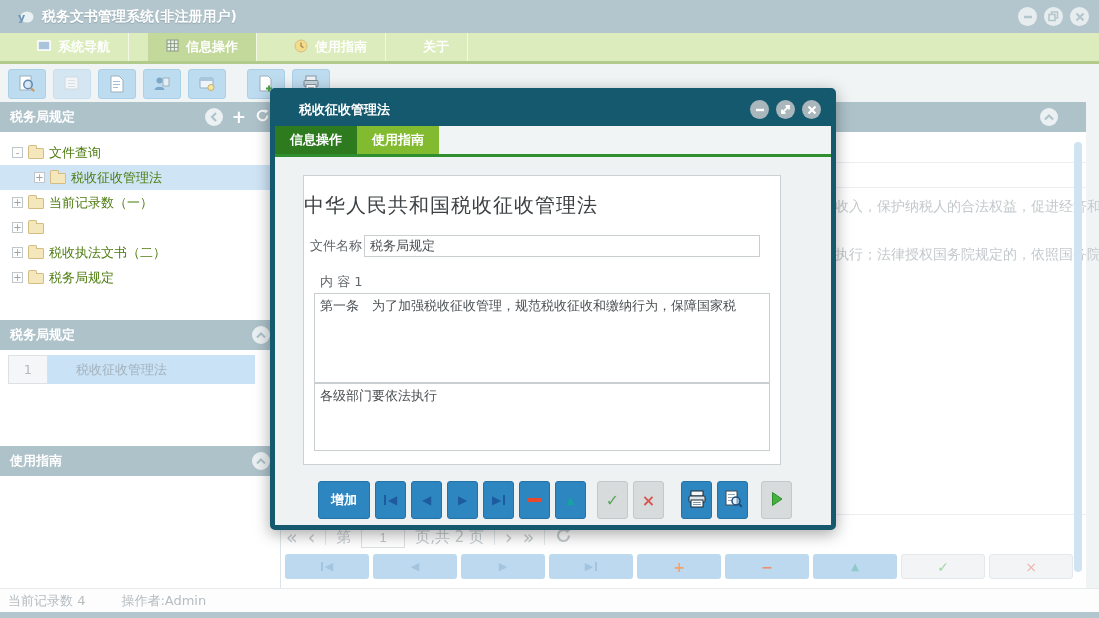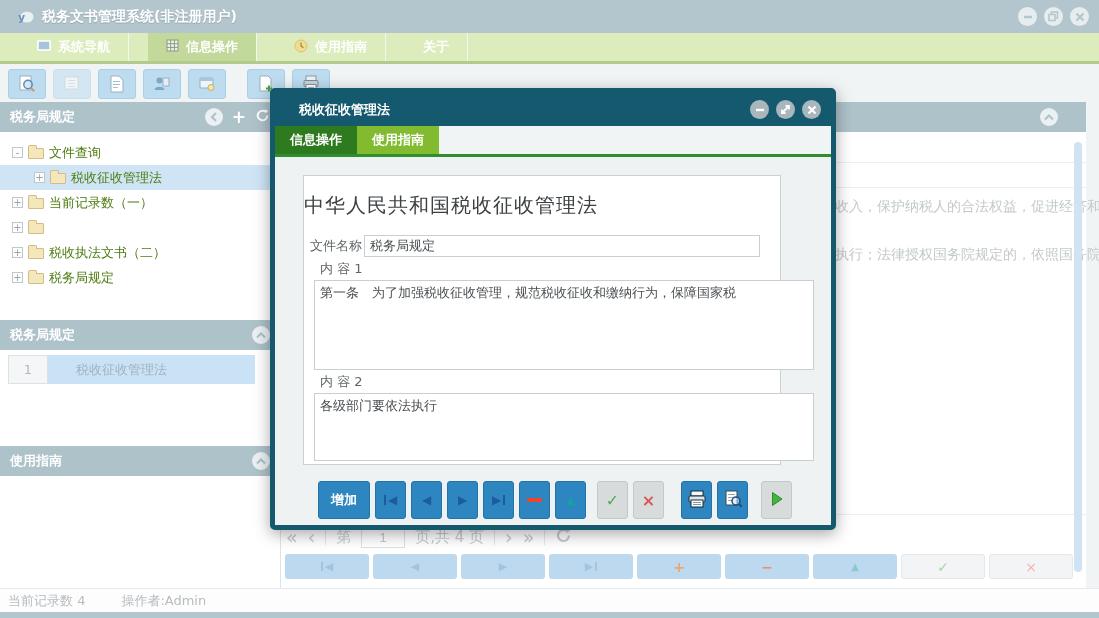--- a/index.html
+++ b/index.html
@@ -80,22 +80,22 @@
   .dlg-tab { width:82px; display:flex; align-items:center; justify-content:center; color:#fff; font-weight:bold; font-size:13px; cursor:pointer; }
   .dlg-tab.active { background:#2d7a1f; }
   .dlg-tab.idle { background:#82bb30; }
   .tab-underline { height:3px; background:#2f8f2f; }
   .dlg-body { height:318px; padding-top:18px; }
   .form-box { margin-left:28px; width:478px; height:290px; background:#fff; border:1px solid #ccd1d4; }
   .form-heading { margin-top:16px; text-align:left; font-size:20px; color:#3c4043; letter-spacing:1px; }
   .form-row { display:flex; align-items:center; margin:16px 20px 0 6px; }
   .form-label { color:#5f6569; font-size:13px; flex:0 0 auto; }
   .fname-input { margin-left:2px; flex:1; height:22px; border:1px solid #c9ced1; padding-left:5px; font-size:13px; color:#4a4f52; font-family:inherit; }
-  .area-label { margin:3px 0 2px 16px; color:#5f6569; }
-  .dlg-textarea { display:block; margin-left:10px; width:500px; border:1px solid #c9ced1; font-size:13px; color:#4a4f52; padding:3px 5px; resize:none; font-family:inherit; background:#fff; }
+  .area-label { margin:16px 0 2px 16px; color:#5f6569; }
+  .dlg-textarea { display:block; margin-left:10px; width:456px; border:1px solid #c9ced1; font-size:13px; color:#4a4f52; padding:3px 5px; resize:none; font-family:inherit; background:#fff; }
   .ta1 { height:90px; }
   .ta2 { height:68px; }
   .dlg-footer { height:50px; display:flex; align-items:center; padding-left:43px; gap:5px; }
   .dlg-btn { height:38px; border-radius:3px; border:1px solid #2372a8; background:#2e86c1; display:flex; align-items:center; justify-content:center; gap:2px; cursor:pointer; }
   .dlg-btn.sq { width:31px; }
   .dlg-btn.add { width:52px; color:#fff; font-weight:bold; font-size:13px; }
   .dlg-btn.gray { background:#d7dbdc; border-color:#c3c9cb; }
   .dlg-btn .bar { width:2px; height:10px; background:#1d5a9e; }
   .d-tri { color:#1d5a9e; font-size:12px; }
   .d-rem { width:15px; height:4px; background:#e8492c; border-radius:1px; }
@@ -308,21 +308,21 @@
     <div class="grid-text" style="top:96px">收收入，保护纳税人的合法权益，促进经济和社</div>
     <div class="grid-text" style="top:144px">定执行；法律授权国务院规定的，依照国务院制</div>
     <div class="grid-divider" style="top:412px"></div>
 
     <div class="pager">
       <span class="pg-btn">«</span>
       <span class="pg-btn">‹</span>
       <span class="sep"></span>
       <span>第</span>
       <input value="1" style="">
-      <span>页,共 4 页</span>
+      <span>页,共 2 页</span>
       <span class="sep"></span>
       <span class="pg-btn">›</span>
       <span class="pg-btn">»</span>
       <span class="sep"></span>
       <span style="cursor:pointer"><svg width="17" height="17" viewBox="0 0 17 17">
             <path d="M14 8.5a5.5 5.5 0 1 1-2.2-4.4" fill="none" stroke="#c5cbce" stroke-width="2.2"></path>
             <path d="M11 1.5l4.2 1.8-3.3 2.9z" fill="#c5cbce"></path>
           </svg></span>
     </div>
 
@@ -396,21 +396,20 @@
 
     <div class="dlg-body">
       <div class="form-box">
         <div class="form-heading">中华人民共和国税收征收管理法</div>
         <div class="form-row">
           <span class="form-label">文件名称</span>
           <input class="fname-input" value="税务局规定" style="">
         </div>
         <div class="area-label">内 容 1</div>
         <textarea class="dlg-textarea ta1" spellcheck="false" style="">第一条　为了加强税收征收管理，规范税收征收和缴纳行为，保障国家税</textarea>
-        <div class="area-label">内 容 2</div>
         <textarea class="dlg-textarea ta2" spellcheck="false" style="">各级部门要依法执行</textarea>
       </div>
     </div>
 
     <div class="dlg-footer">
       <div class="dlg-btn add">增加</div>
       <div class="dlg-btn sq">
           <span class="bar"></span>
           <span class="d-tri">◀</span>
         </div>

